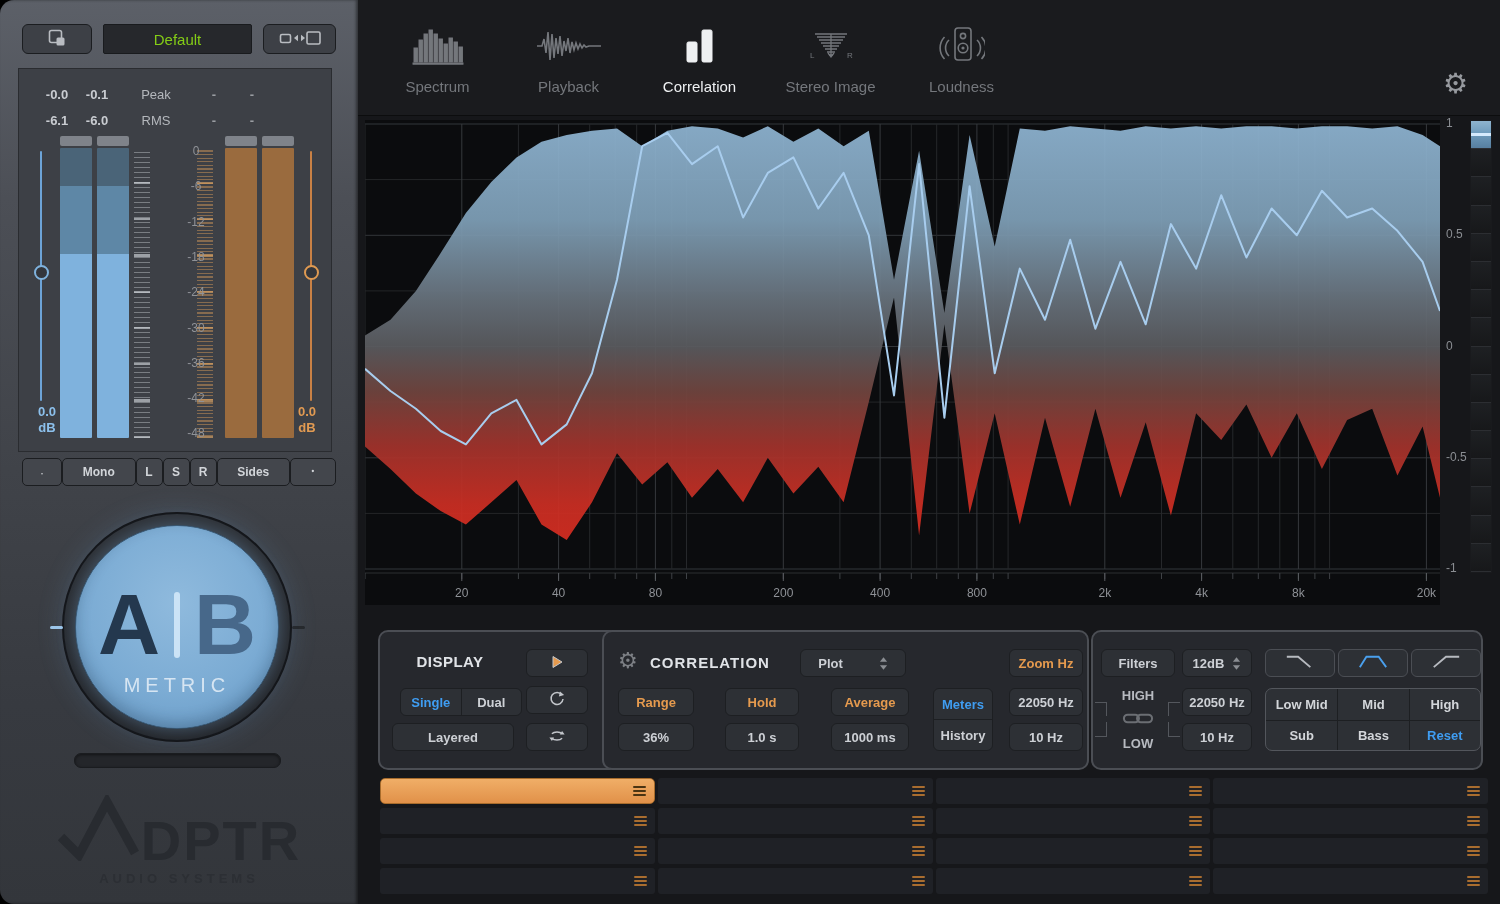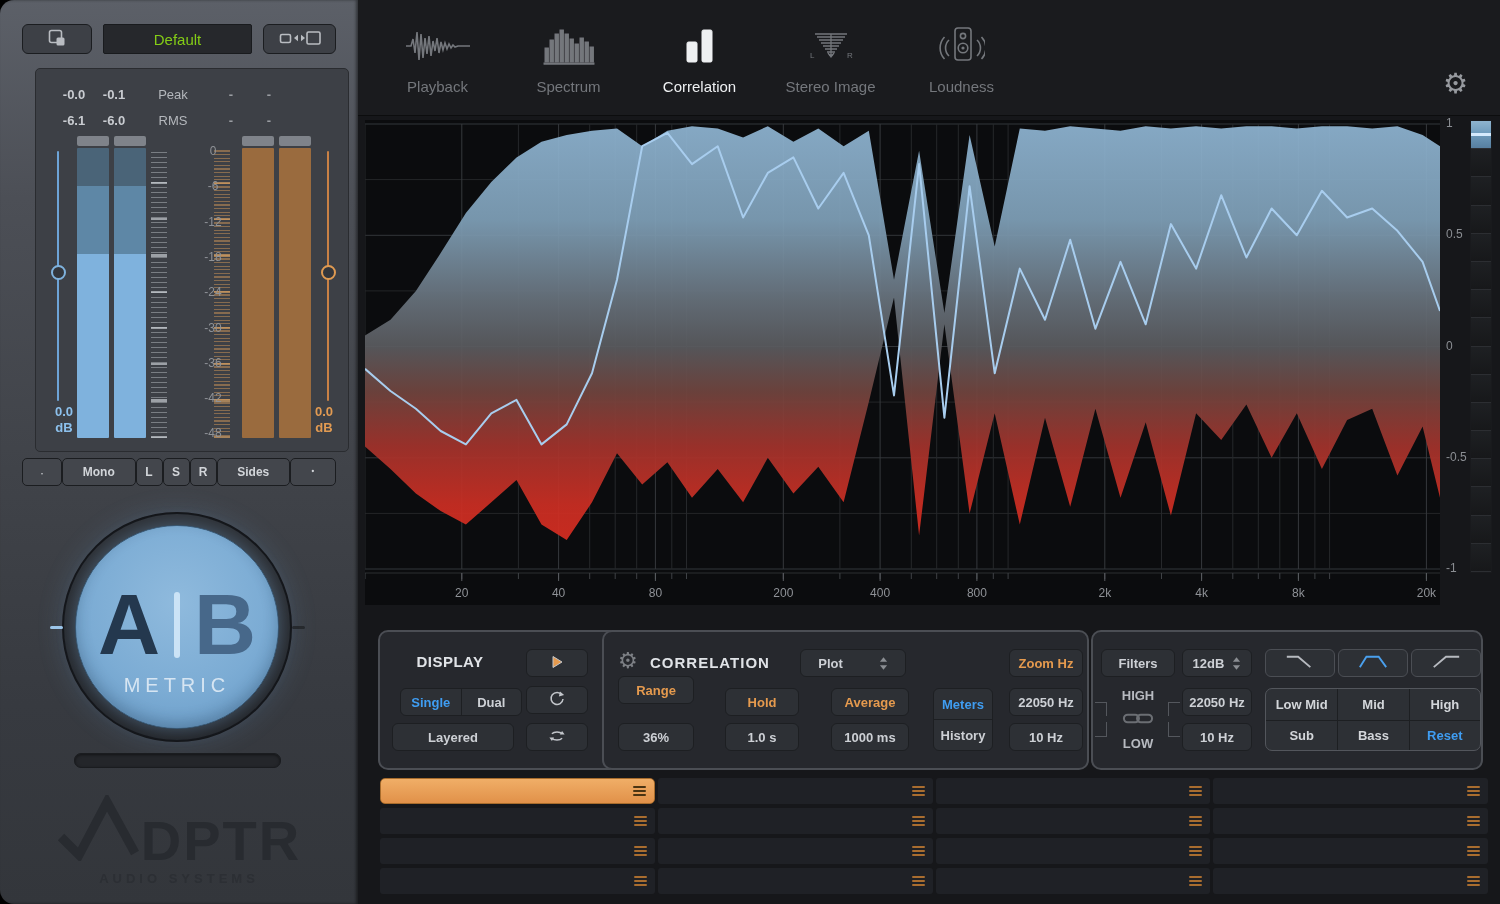--- a/index.html
+++ b/index.html
@@ -9,22 +9,22 @@
   
   .left-panel { position:absolute; left:0; top:0; width:358px; height:904px; z-index:3;
     background:linear-gradient(180deg,#5c6068 0%,#4c4f56 22%,#404349 52%,#373a40 78%,#33363b 100%);
     border-radius:14px 0 0 14px; box-shadow:inset -2px 0 3px rgba(0,0,0,.45); }
   .top-row { position:absolute; left:22px; top:24px; width:314px; height:30px; display:flex; gap:11px; }
   .sq-btn { height:30px; background:#3d4046; border:1.5px solid #1b1d20; border-radius:6px;
     display:flex; align-items:center; justify-content:center; color:#b9bcc1; }
   .sq-btn svg { stroke:currentColor; }
   .preset-box { flex:1; height:30px; background:#26282c; border:1px solid #191b1e; border-radius:2px;
     display:flex; align-items:center; justify-content:center; color:#84cc16; font-size:15px; }
-  .meter-panel { position:absolute; left:35px; top:68px; width:314px; height:384px;
-    background:#3d4046; border:1px solid #2a2c30; border-radius:5px; }
+  .meter-panel { position:absolute; left:18px; top:68px; width:314px; height:384px;
+    background:#3d4046; border:1px solid #2a2c30; border-radius:0; }
   .stats { position:absolute; left:18px; top:12px; width:278px; color:#c9ccd1; font-size:13px; font-weight:bold; }
   .stats .row { display:flex; height:26px; align-items:center; }
   .stats .n { width:40px; text-align:center; }
   .stats .lbl { width:78px; text-align:center; font-weight:normal; color:#b4b7bc; }
   .stats .d { width:38px; text-align:center; color:#9a9da2; }
   .cap { position:absolute; height:10px; border-radius:2px; background:#7f838a; top:67px; }
   .bar { position:absolute; top:79px; width:32px; height:290px; overflow:hidden; border-radius:1px; }
   .seg { width:100%; }
   .ruler { position:absolute; top:79px; height:290px; }
   .db-labels { position:absolute; left:158px; top:79px; width:38px; height:290px; }
@@ -261,45 +261,45 @@
         <span class="brand-name">DPTR</span>
       </div>
       <div class="brand-tag">AUDIO SYSTEMS</div>
     </div>
   </div>
 
   <div class="main">
     <div class="nav" id="nav">
         <div class="tab">
           <span class="ticon">
-            <svg width="70" height="40" viewBox="0 0 70 40" fill="none" stroke-width="1.6">
-              <path d="M3 20 H8 L10 13 L12 27 L14 6 L16 34 L18 8 L20 32 L22 12 L24 28 L26 10 L28 30 L30 15 L32 25 L34 12 L36 27 L38 16 L40 24 L42 17 L44 23 L46 18 L48 22 L50 19 L52 21 L55 20 H67"></path>
-            </svg>
-          </span>
-          <span class="tlabel">Playback</span>
-        </div>
-        <div class="tab">
-          <span class="ticon">
             <svg width="56" height="40" viewBox="0 0 56 40" stroke="none">
               <g fill="currentColor">
                 <rect x="4" y="22" width="3.4" height="14"></rect>
                 <rect x="9" y="14" width="3.4" height="22"></rect>
                 <rect x="14" y="8" width="3.4" height="28"></rect>
                 <rect x="19" y="4" width="3.4" height="32"></rect>
                 <rect x="24" y="8" width="3.4" height="28"></rect>
                 <rect x="29" y="13" width="3.4" height="23"></rect>
                 <rect x="34" y="18" width="3.4" height="18"></rect>
                 <rect x="39" y="12" width="3.4" height="24"></rect>
                 <rect x="44" y="16" width="3.4" height="20"></rect>
                 <rect x="49" y="21" width="3.4" height="15"></rect>
                 <rect x="3" y="37" width="50" height="1.2"></rect>
               </g>
             </svg>
           </span>
           <span class="tlabel">Spectrum</span>
+        </div>
+        <div class="tab">
+          <span class="ticon">
+            <svg width="70" height="40" viewBox="0 0 70 40" fill="none" stroke-width="1.6">
+              <path d="M3 20 H8 L10 13 L12 27 L14 6 L16 34 L18 8 L20 32 L22 12 L24 28 L26 10 L28 30 L30 15 L32 25 L34 12 L36 27 L38 16 L40 24 L42 17 L44 23 L46 18 L48 22 L50 19 L52 21 L55 20 H67"></path>
+            </svg>
+          </span>
+          <span class="tlabel">Playback</span>
         </div>
         <div class="tab active">
           <span class="ticon">
             <svg width="34" height="40" viewBox="0 0 34 40" stroke="none">
               <g fill="currentColor">
                 <rect x="4" y="16" width="10" height="20" rx="1.5"></rect>
                 <rect x="19" y="4" width="10" height="32" rx="1.5"></rect>
               </g>
             </svg>
           </span>
@@ -507,21 +507,21 @@
         <div class="cbtn" style="left:196px; top:17px; width:106px; height:28px;gap:28px;">
           <span>Plot</span>
           <span class="spin">
             <svg width="9" height="15" viewBox="0 0 10 16" fill="currentColor">
               <polygon points="5,1 9,6 1,6"></polygon>
                 <polygon points="5,15 9,10 1,10"></polygon>
             </svg>
           </span>
         </div>
         <div id="corr-groups">
-            <div class="cbtn txt-orange" style="left:14px;top:44px;width:76px;height:28px;">Range</div>
+            <div class="cbtn txt-orange" style="left:14px;top:56px;width:76px;height:28px;">Range</div>
             <div class="cbtn" style="left:14px;top:91px;width:76px;height:28px;">36%</div>
             <div class="cbtn txt-orange" style="left:121px;top:56px;width:74px;height:28px;">Hold</div>
             <div class="cbtn" style="left:121px;top:91px;width:74px;height:28px;">1.0 s</div>
             <div class="cbtn txt-orange" style="left:227px;top:56px;width:78px;height:28px;">Average</div>
             <div class="cbtn" style="left:227px;top:91px;width:78px;height:28px;">1000 ms</div>
           </div>
         <div class="split-box vstack" style="left:329px; top:56px; width:60px; height:63px;">
           <div class="cell txt-blue">Meters</div>
           <div class="cell">History</div>
         </div>

